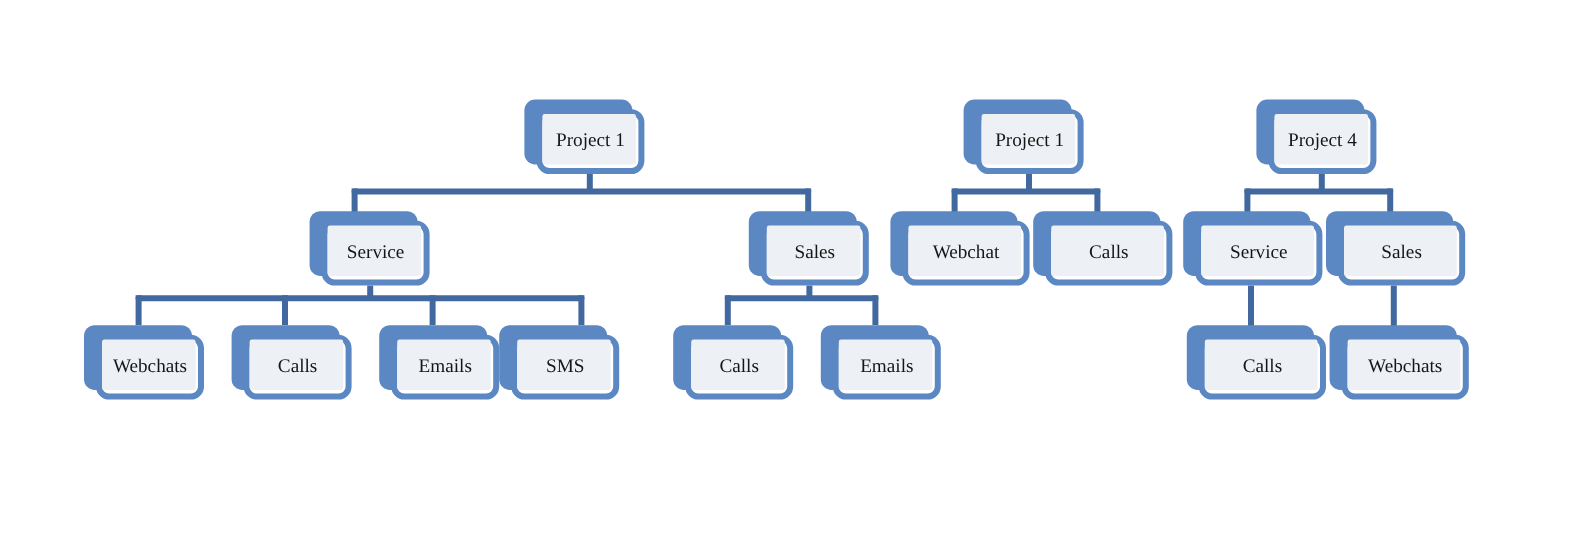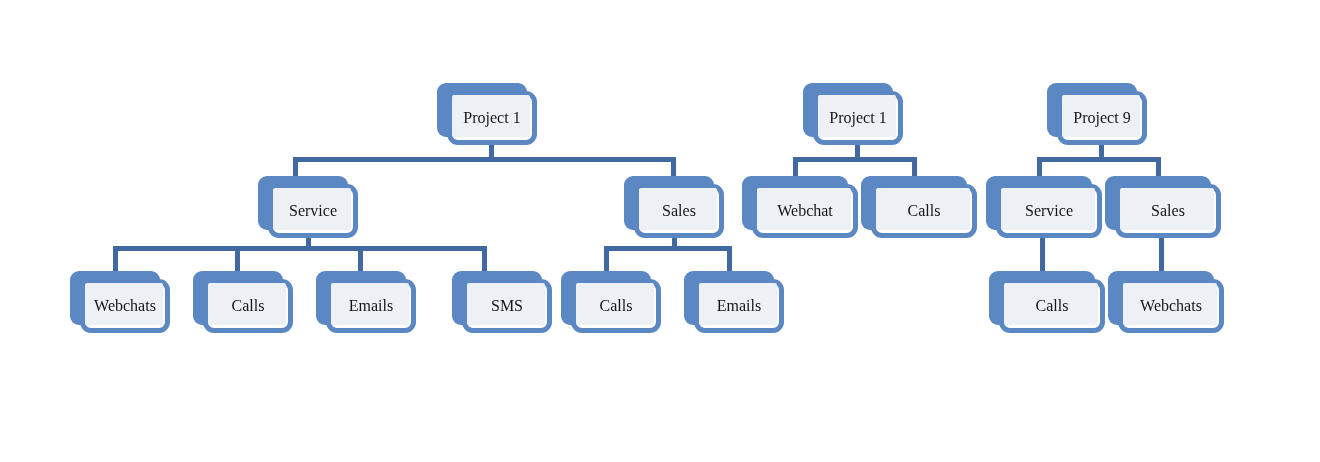--- a/index.html
+++ b/index.html
@@ -153,21 +153,21 @@
     <div class="card"></div>
     <div class="inner"></div>
     <div class="label">Calls</div>
   </div>
   <div class="node" style="left:316px; top:271px;">
     <div class="plate"></div>
     <div class="card"></div>
     <div class="inner"></div>
     <div class="label">Emails</div>
   </div>
-  <div class="node" style="left:452px; top:271px;">
+  <div class="node" style="left:416px; top:271px;">
     <div class="plate"></div>
     <div class="card"></div>
     <div class="inner"></div>
     <div class="label">SMS</div>
   </div>
 
   <div class="conn conn-v" style="left:672px; top:238px; height:10px;"></div>
   <div class="conn-bar" style="left:604px; top:246px; width:128px;"></div>
   <div class="conn conn-v" style="left:604px; top:246px; height:25px;"></div>
   <div class="conn conn-v" style="left:727px; top:246px; height:25px;"></div>
@@ -207,21 +207,21 @@
     <div class="plate"></div>
     <div class="card"></div>
     <div class="inner"></div>
     <div class="label">Calls</div>
   </div>
 
   <div class="node" style="left:1047px; top:83px;">
     <div class="plate"></div>
     <div class="card"></div>
     <div class="inner"></div>
-    <div class="label">Project 9</div>
+    <div class="label">Project 4</div>
   </div>
 
   <div class="conn conn-v" style="left:1099px; top:145px; height:14px;"></div>
   <div class="conn-bar" style="left:1037px; top:157px; width:124px;"></div>
   <div class="conn conn-v" style="left:1037px; top:157px; height:22px;"></div>
   <div class="conn conn-v" style="left:1156px; top:157px; height:22px;"></div>
 
   <div class="node wide" style="left:986px; top:176px;">
     <div class="plate"></div>
     <div class="card"></div>

